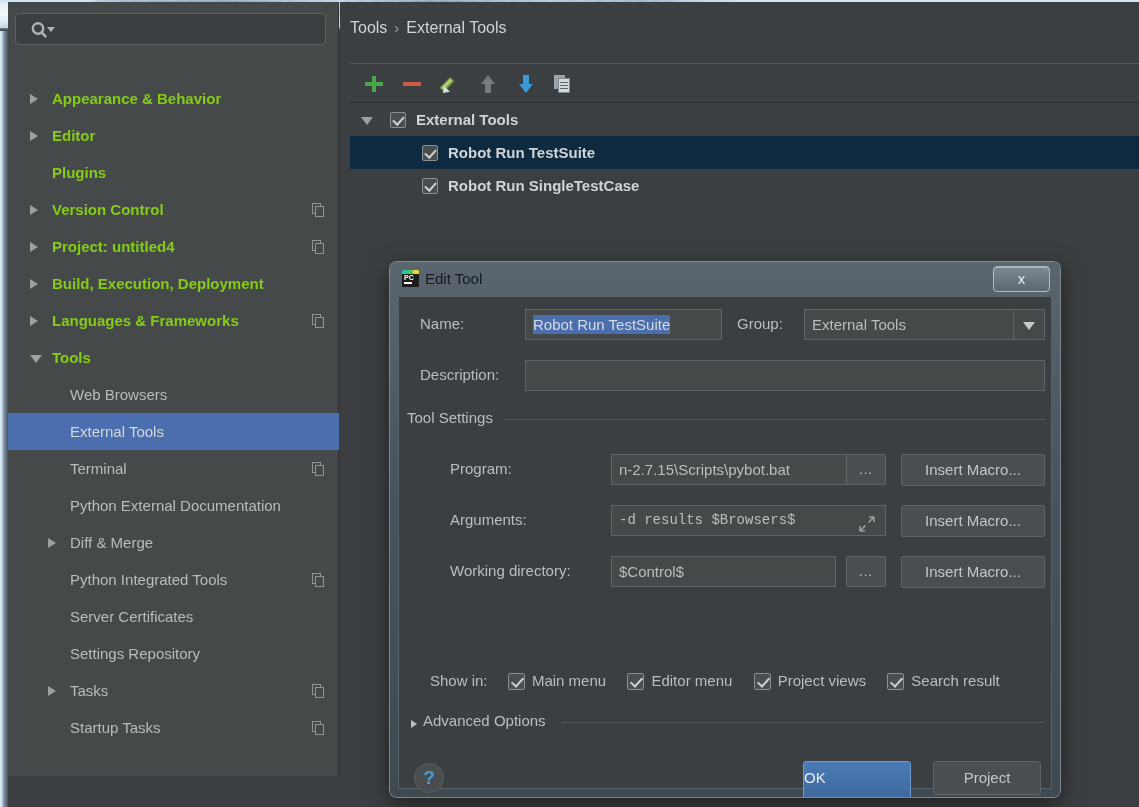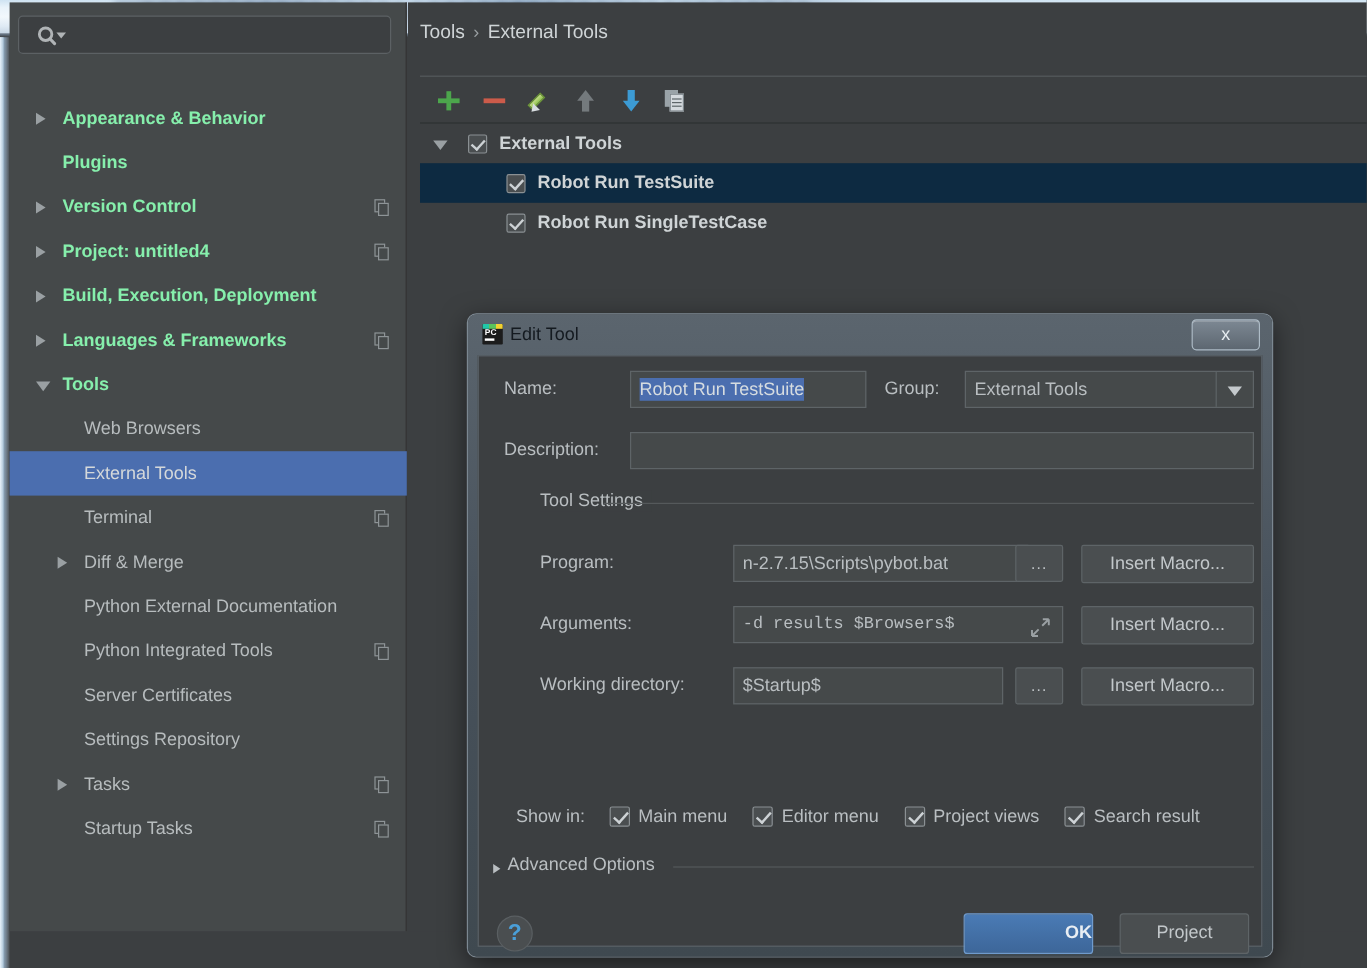--- a/index.html
+++ b/index.html
@@ -100,21 +100,21 @@
   }
   .search-caret {
     position:absolute; left:18px; top:6px; width:0;height:0;
     border-left:4px solid transparent;border-right:4px solid transparent;
     border-top:5px solid #b0b4b6;
   }
 
   .tree { position: absolute; left: 0; top: 78px; width: 331px; }
   .tree-item {
     position: relative; height: 37px; line-height: 37px;
-    color: #86efac; font-size: 15px; white-space: nowrap;
+    color: #84cc16; font-size: 15px; white-space: nowrap;
   }
   .tree-item.lvl1 { padding-left: 44px; font-weight: bold; }
   .tree-item.lvl2 { padding-left: 62px; font-weight: normal; color: #b7bcbe; }
   .tree-item.selected { background: #4b6eaf; color: #d4d8da; }
   .arrow {
     position: absolute; left: 22px; top: 50%; margin-top: -5px;
     width: 0; height: 0;
     border-top: 5px solid transparent;
     border-bottom: 5px solid transparent;
     border-left: 8px solid #9aa0a3;
@@ -299,21 +299,21 @@
 
   .btn {
     position: absolute; background: #4a4e50; border: 1px solid #5e6467;
     color: #c2c7ca; font-size: 15px; text-align: center;
     line-height: 30px; cursor: pointer; border-radius: 2px;
   }
   .btn.small { font-size: 13px; letter-spacing: 1px; }
 
   .group-title {
     position: absolute; left: 8px; top: 17px;
-    color: #b9bec1; font-size: 15px; background: #3c3f41; padding-right: 7px; margin-left: 43px;
+    color: #b9bec1; font-size: 15px; background: #3c3f41; padding-right: 7px;
   }
   .group-line {
     position: absolute; left: 96px; top: 27px; width: 540px;
     height: 1px; background: #55595b;
   }
 
   .chk-row { position: absolute; font-size: 15px; color: #b9bec1; margin-left: 20px; }
   .chk {
     position: relative; display: inline-block; vertical-align: -4px;
     width: 17px; height: 17px; border: 1px solid #8a9093; border-radius: 2px;
@@ -332,25 +332,25 @@
   }
   .adv-line { position:absolute; height:1px; background:#55595b; }
 
   .help-btn {
     position: absolute; width: 30px; height: 30px; border-radius: 50%;
     background: #4a4e50; border: 1px solid #5a5f62;
     color: #4a9fd8; font-size: 19px; font-weight: bold;
     text-align: center; line-height: 28px; cursor: pointer;
   }
   .ok-btn {
-    position: absolute; width: 108px; height: 34px;
+    position: absolute; width: 108px; height: 45px;
     background: linear-gradient(to bottom,#4a7bb5,#3d6699);
     border: 1px solid #6f9bcd; border-radius: 3px;
-    color: #e9eef3; font-size: 15px; font-weight: bold;
-    text-align: right; line-height: 32px; cursor: pointer;
+    color: #e9eef3; font-size: 15px; font-weight: normal;
+    text-align: left; line-height: 32px; cursor: pointer;
   }
   .cancel-btn {
     position: absolute; width: 108px; height: 34px;
     background: #4a4e50; border: 1px solid #5e6467; border-radius: 3px;
     color: #c2c7ca; font-size: 15px; text-align: center; line-height: 32px;
     cursor: pointer;
   }
   .expand-ico { position:absolute; right: 10px; top: 8px; width: 16px; height: 16px; }
 </style>
 </head>
@@ -378,20 +378,21 @@
       <div class="search-icon-wrap">
         <svg width="30" height="18" viewBox="0 0 30 18">
           <circle cx="9" cy="7.5" r="5.2" fill="none" stroke="#b0b4b6" stroke-width="2.4"></circle>
           <line x1="12.6" y1="11.3" x2="16.5" y2="15.4" stroke="#b0b4b6" stroke-width="2.6" stroke-linecap="round"></line>
         </svg>
         <span class="search-caret"></span>
       </div>
     </div>
     <div class="tree" id="sidebar-tree">
         <div class="tree-item lvl1"><span class="arrow"></span><span>Appearance &amp; Behavior</span></div>
+        <div class="tree-item lvl1"><span class="arrow"></span><span>Editor</span></div>
         <div class="tree-item lvl1"><span>Plugins</span></div>
         <div class="tree-item lvl1"><span class="arrow"></span><span>Version Control</span><span class="copy-badge">
             <span class="b1"></span>
             <span class="b2"></span>
           </span></div>
         <div class="tree-item lvl1"><span class="arrow"></span><span>Project: untitled4</span><span class="copy-badge">
             <span class="b1"></span>
             <span class="b2"></span>
           </span></div>
         <div class="tree-item lvl1"><span class="arrow"></span><span>Build, Execution, Deployment</span></div>
@@ -399,22 +400,22 @@
             <span class="b1"></span>
             <span class="b2"></span>
           </span></div>
         <div class="tree-item lvl1"><span class="arrow down"></span><span>Tools</span></div>
         <div class="tree-item lvl2"><span>Web Browsers</span></div>
         <div class="tree-item lvl2 selected"><span>External Tools</span></div>
         <div class="tree-item lvl2"><span>Terminal</span><span class="copy-badge">
             <span class="b1"></span>
             <span class="b2"></span>
           </span></div>
+        <div class="tree-item lvl2"><span>Python External Documentation</span></div>
         <div class="tree-item lvl2"><span class="arrow lvl2"></span><span>Diff &amp; Merge</span></div>
-        <div class="tree-item lvl2"><span>Python External Documentation</span></div>
         <div class="tree-item lvl2"><span>Python Integrated Tools</span><span class="copy-badge">
             <span class="b1"></span>
             <span class="b2"></span>
           </span></div>
         <div class="tree-item lvl2"><span>Server Certificates</span></div>
         <div class="tree-item lvl2"><span>Settings Repository</span></div>
         <div class="tree-item lvl2"><span class="arrow lvl2"></span><span>Tasks</span><span class="copy-badge">
             <span class="b1"></span>
             <span class="b2"></span>
           </span></div>
@@ -526,21 +527,21 @@
           <svg width="16" height="16" viewBox="0 0 16 16">
             <path d="M15 1 L9.5 6.5 M15 1 L15 6 M15 1 L10 1" stroke="#9aa0a3" stroke-width="1.6" fill="none"></path>
             <path d="M1 15 L6.5 9.5 M1 15 L1 10 M1 15 L6 15" stroke="#9aa0a3" stroke-width="1.6" fill="none"></path>
           </svg>
         </span>
       </div>
       <div class="btn" style="left:502px; top:208px; width:144px; height:32px;">Insert Macro...</div>
 
       <div class="lbl" style="left:51px; top:265px;">Working directory:</div>
       <div class="fld" style="left:212px; top:259px; width:225px; height:31px;">
-        <span>$Startup$</span>
+        <span>$Control$</span>
       </div>
       <div class="btn small" style="left:447px; top:259px; width:40px; height:31px; line-height:29px;">...</div>
       <div class="btn" style="left:502px; top:259px; width:144px; height:32px;">Insert Macro...</div>
 
       <div class="chk-row" style="left:11px; top:375px;">
         <span>Show in:</span>
         <span style="display:inline-block; width:12px"></span>
         <span class="chk"></span><span>Main menu</span>
         <span style="display:inline-block; width:13px"></span>
         <span class="chk"></span><span>Editor menu</span>

